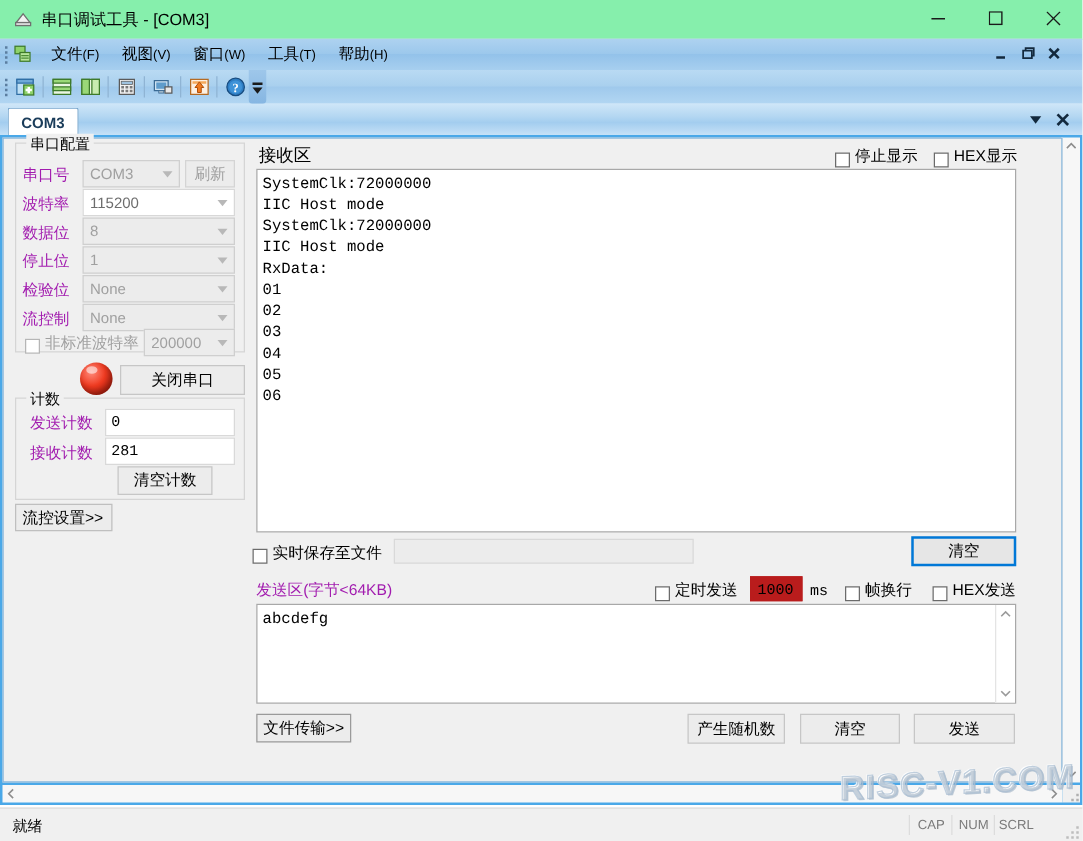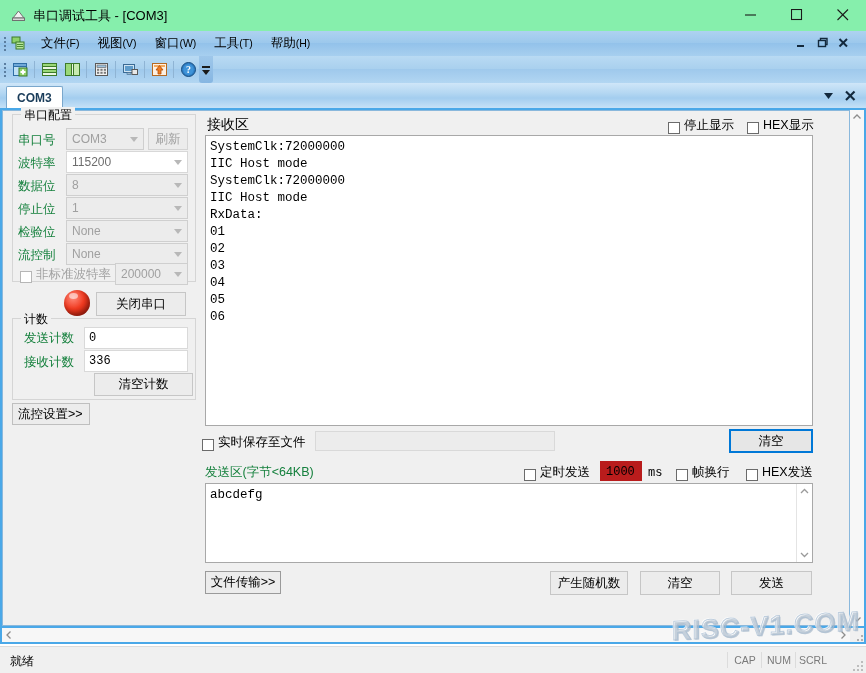--- a/index.html
+++ b/index.html
@@ -77,21 +77,21 @@
   .corner{position:absolute;right:2px;bottom:2px;width:14px;height:14px;background:#f0f0f0;}
   .corner i{position:absolute;width:2px;height:2px;background:#b0b0b0;}
 
   
   .gb{position:absolute;border:1px solid #d5d5d5;box-sizing:border-box;}
   .gb>legend, .gbt{position:absolute;top:-8px;left:8px;background:#f0f0f0;padding:0 3px;font-size:12px;}
 
   
   .cfg{position:absolute;left:12px;top:114px;width:184px;height:168px;}
   .row{position:absolute;left:0;height:22px;display:flex;align-items:center;}
-  .lbl{font-size:12.5px;color:#15803d;white-space:nowrap;}
+  .lbl{font-size:12.5px;color:#a21caf;white-space:nowrap;}
   .combo{position:relative;box-sizing:border-box;height:22px;
     border:1px solid #cfcfcf;background:#ececec;color:#a0a0a0;font-size:12px;
     display:flex;align-items:center;padding-left:5px;cursor:default;}
   .combo.en{background:#fff;border:1px solid #d8d8d8;color:#6d6d6d;}
   .combo .chev{position:absolute;right:5px;top:8px;border-left:4px solid transparent;
     border-right:4px solid transparent;border-top:5px solid #b8b8b8;}
   .btn{box-sizing:border-box;background:#ececec;border:1px solid #c6c6c6;
     font-size:12.5px;color:#000;display:flex;align-items:center;justify-content:center;cursor:default;}
   .btn.dis{color:#a0a0a0;background:#ececec;border-color:#d4d4d4;}
   .btn.focus{border:2px solid #0078d7;background:#e6e6e6;}
@@ -401,36 +401,36 @@
   <label class="cb" style="position:absolute;left:20px;top:266px">
     <span class="box dis"></span>
     <span class="t dis">非标准波特率</span>
   </label>
   <div class="combo" style="position:absolute;left:115px;top:263px;width:73px">
     <span>200000</span>
       <span class="chev"></span>
   </div>
 
   <div class="led" style="left:64px;top:290px"></div>
-  <div class="btn" style="position:absolute;left:96px;top:292px;width:90px;height:24px">
+  <div class="btn" style="position:absolute;left:96px;top:292px;width:100px;height:24px">
     <span>关闭串口</span>
   </div>
 
   <div class="gb cnt">
     <span class="gbt">计数</span>
   </div>
   <span class="lbl" style="position:absolute;left:24px;top:330px">发送计数</span>
   <div class="txtin" style="position:absolute;left:84px;top:327px;width:104px">
     <span>0</span>
   </div>
   <span class="lbl" style="position:absolute;left:24px;top:354px">接收计数</span>
   <div class="txtin" style="position:absolute;left:84px;top:350px;width:104px">
-    <span>336</span>
-  </div>
-  <div class="btn" style="position:absolute;left:94px;top:373px;width:99px;height:23px">
+    <span>281</span>
+  </div>
+  <div class="btn" style="position:absolute;left:94px;top:373px;width:76px;height:23px">
     <span>清空计数</span>
   </div>
 
   <div class="btn" style="position:absolute;left:12px;top:403px;width:78px;height:22px;justify-content:flex-start;padding-left:5px;background:#ececec;border-color:#bfbfbf">
     <span>流控设置&gt;&gt;</span>
   </div>
 
   <div class="rx-hdr">
     <span class="rx-title">接收区</span>
   </div>

